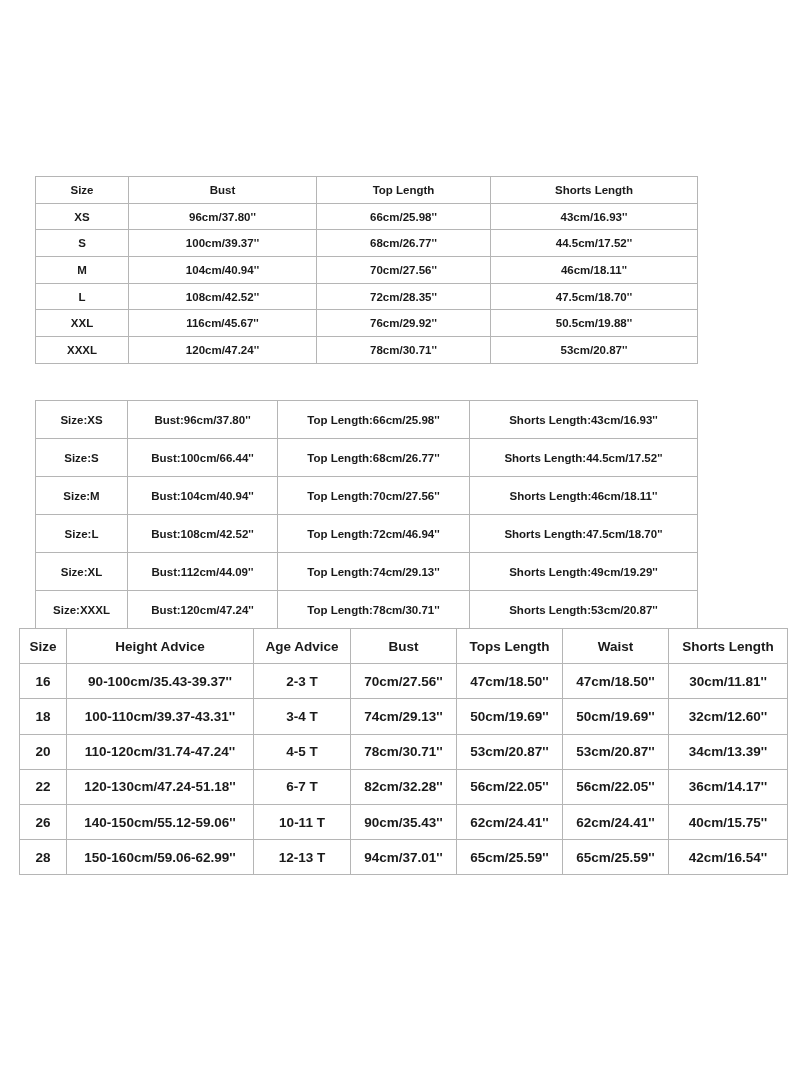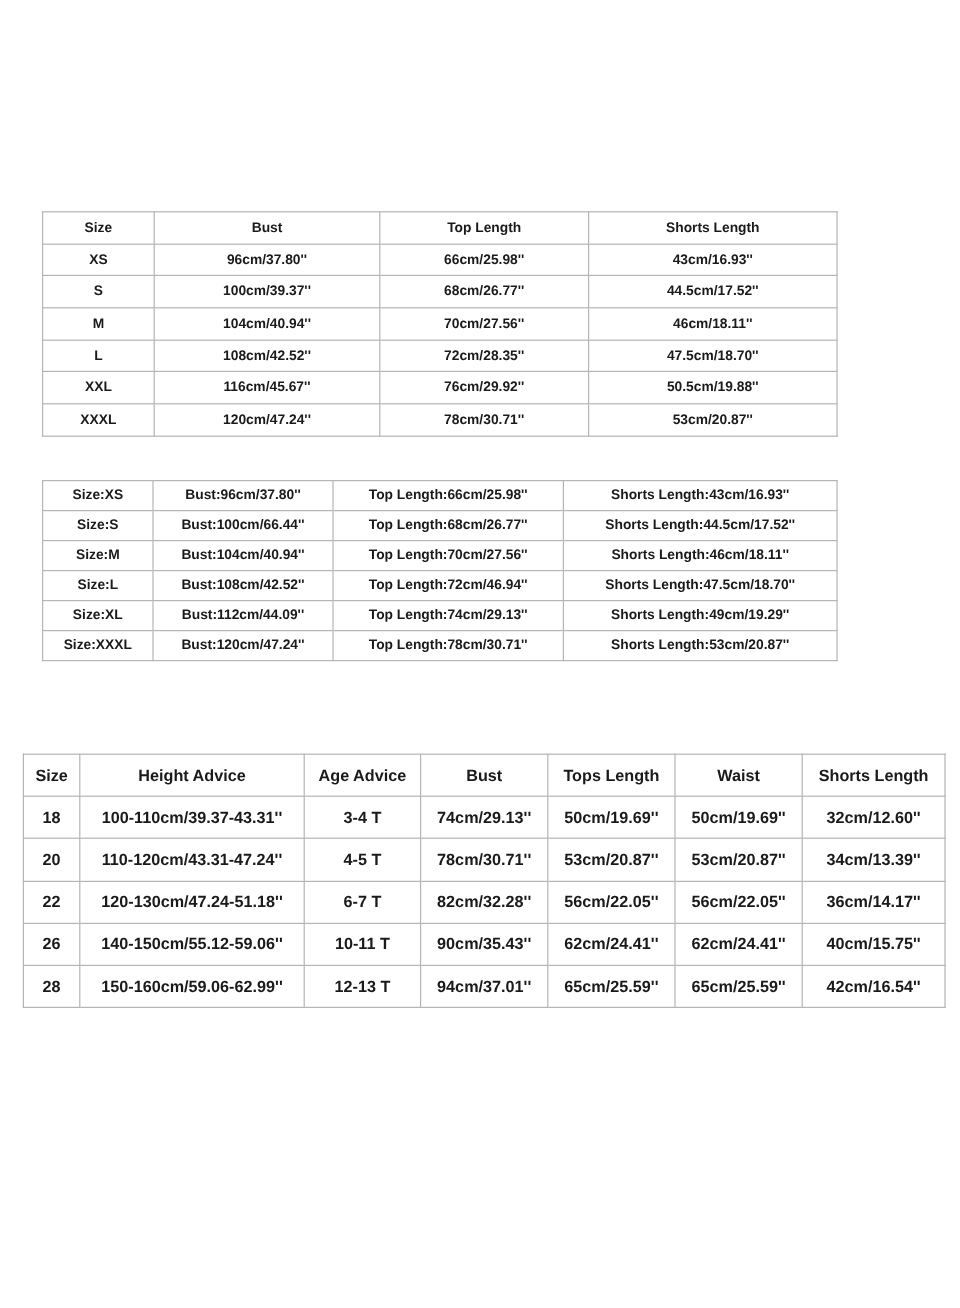--- a/index.html
+++ b/index.html
@@ -8,21 +8,21 @@
     font-family: "Liberation Sans", sans-serif; color: #1a1a1a; overflow: hidden;
   }
   table { border-collapse: collapse; position: absolute; table-layout: fixed; }
   td, th {
     border: 1.5px solid #b5b5b5; text-align: center; vertical-align: middle;
     font-weight: bold; padding: 0; white-space: nowrap; overflow: hidden;
   }
   #t1 { left: 35px; top: 176px; width: 662px; font-size: 11.5px; }
   #t1 tr { height: 26.7px; }
   #t2 { left: 35px; top: 400px; width: 662px; font-size: 11.5px; }
-  #t2 tr { height: 25px; }
+  #t2 tr { height: 38px; }
   #t3 { left: 19px; top: 628px; width: 768px; font-size: 13.5px; }
   #t3 tr { height: 35.2px; }
 </style>
 </head>
 <body>
 
 <table id="t1">
   <colgroup>
       <col style="width:93px">
       <col style="width:188px">
@@ -136,31 +136,40 @@
       <tr>
     <th>Size</th>
     <th>Height Advice</th>
     <th>Age Advice</th>
     <th>Bust</th>
     <th>Tops Length</th>
     <th>Waist</th>
     <th>Shorts Length</th>
   </tr>
   <tr>
+        <td>16</td>
+        <td>90-100cm/35.43-39.37''</td>
+        <td>2-3 T</td>
+        <td>70cm/27.56''</td>
+        <td>47cm/18.50''</td>
+        <td>47cm/18.50''</td>
+        <td>30cm/11.81''</td>
+      </tr>
+  <tr>
         <td>18</td>
         <td>100-110cm/39.37-43.31''</td>
         <td>3-4 T</td>
         <td>74cm/29.13''</td>
         <td>50cm/19.69''</td>
         <td>50cm/19.69''</td>
         <td>32cm/12.60''</td>
       </tr>
   <tr>
         <td>20</td>
-        <td>110-120cm/43.31-47.24''</td>
+        <td>110-120cm/31.74-47.24''</td>
         <td>4-5 T</td>
         <td>78cm/30.71''</td>
         <td>53cm/20.87''</td>
         <td>53cm/20.87''</td>
         <td>34cm/13.39''</td>
       </tr>
   <tr>
         <td>22</td>
         <td>120-130cm/47.24-51.18''</td>
         <td>6-7 T</td>

